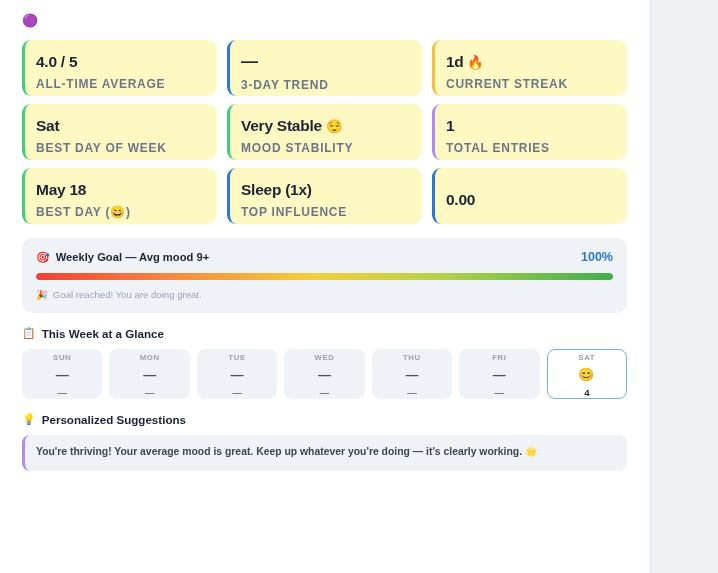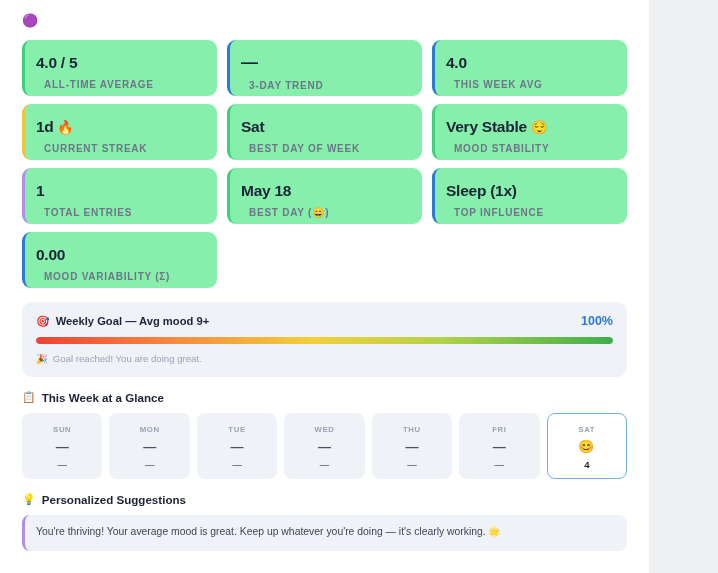--- a/index.html
+++ b/index.html
@@ -46,21 +46,21 @@
 
   
   .stat-grid {
     display: grid;
     grid-template-columns: repeat(3, 1fr);
     gap: 8px 10px;
     margin-bottom: 14px;
   }
 
   .stat-card {
-    background: #86efac;
+    background: #fef9c3;
     border-radius: 9px;
     border-left: 3px solid #999;
     padding: 11px 13px 3px 11px;
     min-height: 56px;
     display: flex;
     flex-direction: column;
     justify-content: center;
   }
   .stat-card.bd-green  { border-left-color: #3ecf7e; }
   .stat-card.bd-blue   { border-left-color: #2b79d4; }
@@ -73,27 +73,26 @@
     color: #1b2335;
     letter-spacing: -0.25px;
     line-height: 1.15;
     white-space: nowrap;
   }
   .stat-value .emo { font-size: 13.5px; }
   .stat-value.dash { font-size: 17px; color: #1b2335; }
 
   .stat-label {
     margin-top: 7px;
-    font-size: 10px;
+    font-size: 12px;
     font-weight: 600;
     letter-spacing: 0.75px;
     color: #6c7687;
     text-transform: uppercase;
     white-space: nowrap;
-    margin-left: 8px;
   }
 
   
   .goal-card {
     background: #eff2f6;
     border-radius: 10px;
     padding: 12px 14px 13px 14px;
     margin-bottom: 14px;
   }
   .goal-top {
@@ -153,21 +152,21 @@
   .week-row {
     display: grid;
     grid-template-columns: repeat(7, 1fr);
     gap: 7px;
     margin-bottom: 14px;
   }
   .day-cell {
     background: #eff2f6;
     border: 1px solid transparent;
     border-radius: 8px;
-    height: 66px;
+    height: 50px;
     display: flex;
     flex-direction: column;
     align-items: center;
     justify-content: center;
     gap: 6px;
     padding-top: 2px;
   }
   .day-cell.today {
     background: #ffffff;
     border: 1.4px solid #6fb3e0;
@@ -184,20 +183,21 @@
   .day-cell.today .day-score { color: #1b2335; }
 
   
   .sugg-box {
     background: #eff2f6;
     border-left: 3px solid #b08ee8;
     border-radius: 8px;
     padding: 10px 12px 11px 11px;
     display: flex;
     align-items: center;
+    font-weight: bold;
   }
   .sugg-text {
     font-size: 10.4px;
     color: #3c4656;
     line-height: 1.4;
   }
   .sugg-text .emo { font-size: 10px; }
 </style>
 </head>
 <body>
@@ -211,24 +211,20 @@
 
     <div class="stat-grid" id="stat-grid">
         <div class="stat-card bd-green">
           <div class="stat-value"><span>4.0 / 5</span></div>
           <div class="stat-label">ALL-TIME AVERAGE</div>
         </div>
         <div class="stat-card bd-blue">
           <div class="stat-value dash"><span>—</span></div>
           <div class="stat-label">3-DAY TREND</div>
         </div>
-        <div class="stat-card bd-blue">
-          <div class="stat-value"><span>4.0</span></div>
-          <div class="stat-label">THIS WEEK AVG</div>
-        </div>
         <div class="stat-card bd-amber">
           <div class="stat-value"><span>1d</span> <span class="emo">🔥</span></div>
           <div class="stat-label">CURRENT STREAK</div>
         </div>
         <div class="stat-card bd-green">
           <div class="stat-value"><span>Sat</span></div>
           <div class="stat-label">BEST DAY OF WEEK</div>
         </div>
         <div class="stat-card bd-green">
           <div class="stat-value"><span>Very Stable</span> <span class="emo">😌</span></div>
@@ -241,21 +237,20 @@
         <div class="stat-card bd-green">
           <div class="stat-value"><span>May 18</span></div>
           <div class="stat-label">BEST DAY (😄)</div>
         </div>
         <div class="stat-card bd-blue">
           <div class="stat-value"><span>Sleep (1x)</span></div>
           <div class="stat-label">TOP INFLUENCE</div>
         </div>
         <div class="stat-card bd-blue">
           <div class="stat-value"><span>0.00</span></div>
-          <div class="stat-label">MOOD VARIABILITY (Σ)</div>
         </div>
       </div>
 
     <div class="goal-card">
       <div class="goal-top">
         <div class="goal-label">
           <span class="emo">🎯</span>
           <span>Weekly Goal — Avg mood 9+</span>
         </div>
         <div class="goal-pct" style="color: rgb(43, 121, 212);">100%</div>

